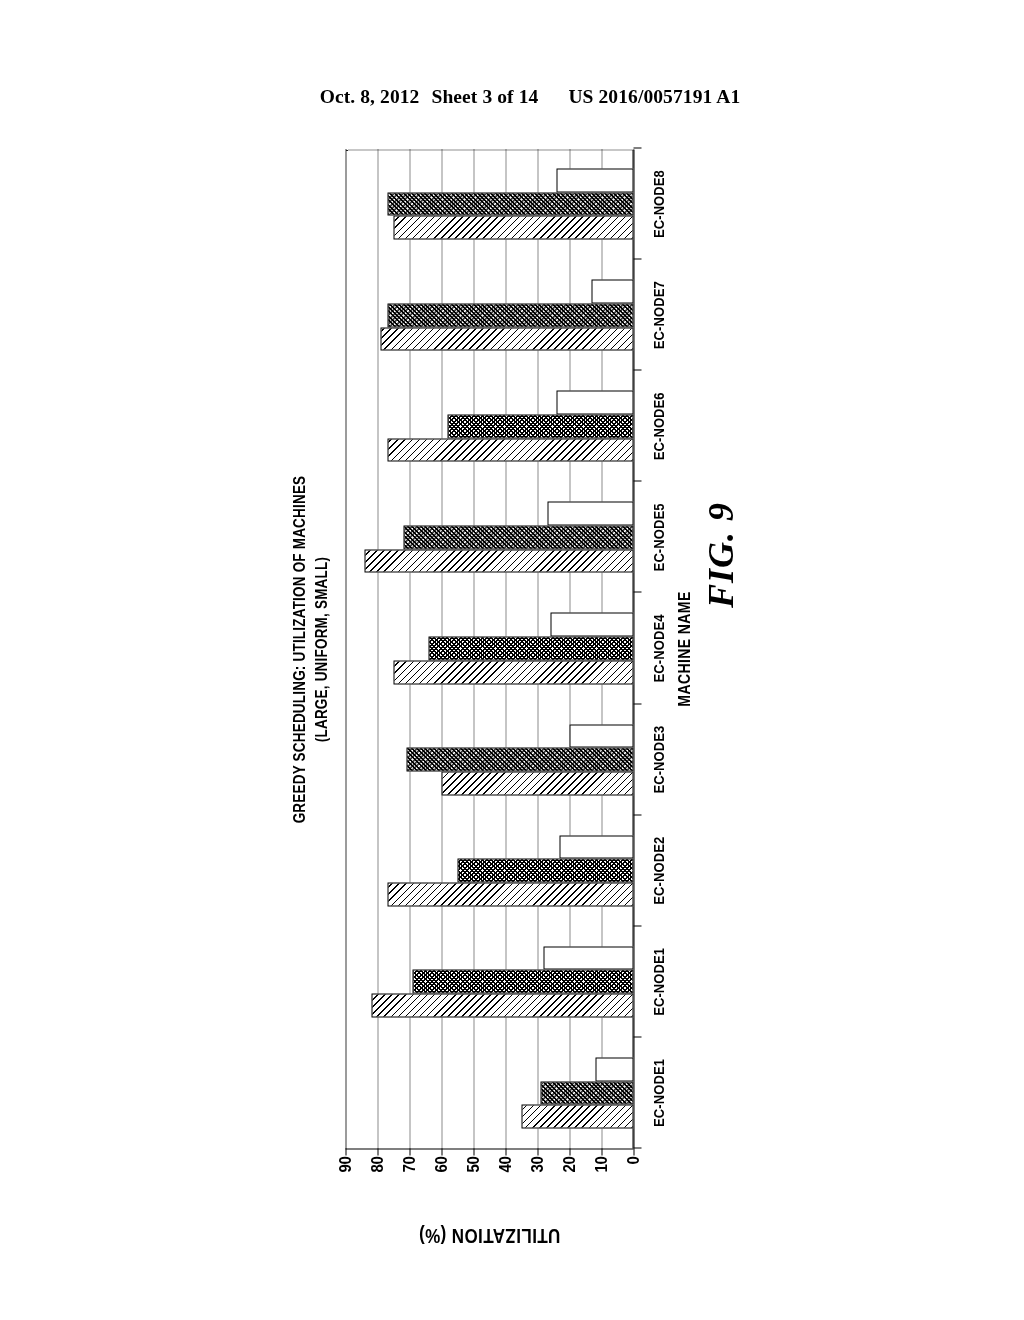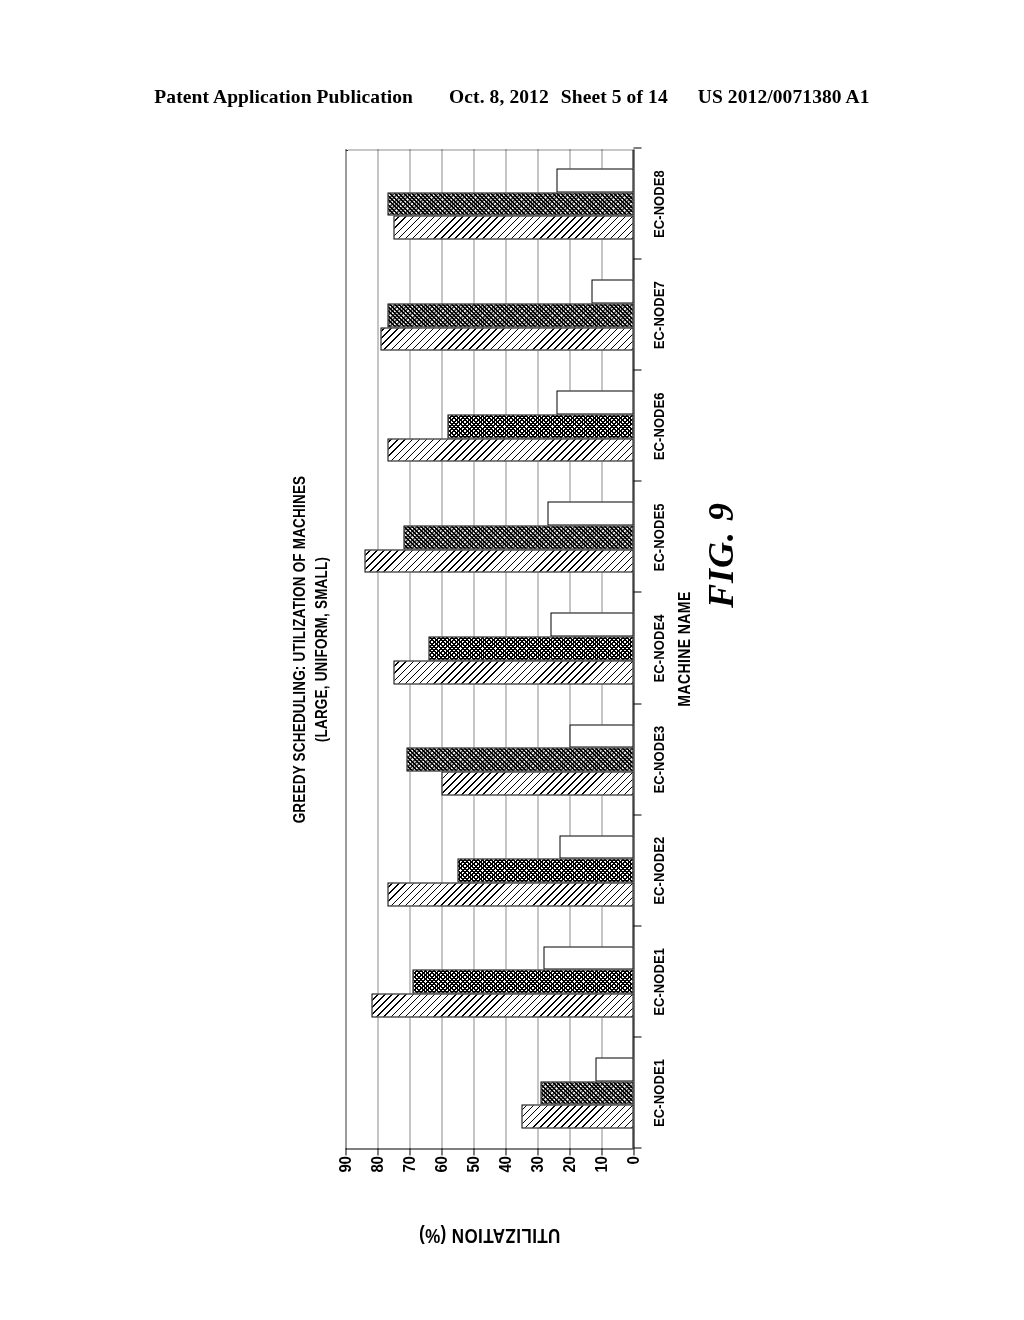--- a/index.html
+++ b/index.html
@@ -223,27 +223,26 @@
     color:#000;
     transform:rotate(-90deg);
     transform-origin:left top;
     white-space:nowrap;
   }
 </style>
 </head>
 <body>
 
 <div class="pub-header">
-  <span class="seg">Patent Application Publication</span>
   <span class="gap1"></span>
   <span class="seg">Oct. 8, 2012</span>
   <span style="width:12px;display:inline-block"></span>
-  <span class="seg">Sheet 5 of 14</span>
+  <span class="seg">Sheet 3 of 14</span>
   <span class="gap2"></span>
-  <span class="seg">US 2012/0071380 A1</span>
+  <span class="seg">US 2016/0057191 A1</span>
 </div>
 
 <div class="figure">
 
   <div class="chart-rot">
     <div class="chart-inner">
 
       <div class="chart-title">GREEDY SCHEDULING: UTILIZATION OF MACHINES</div>
       <div class="chart-subtitle">(LARGE, UNIFORM, SMALL)</div>
 

